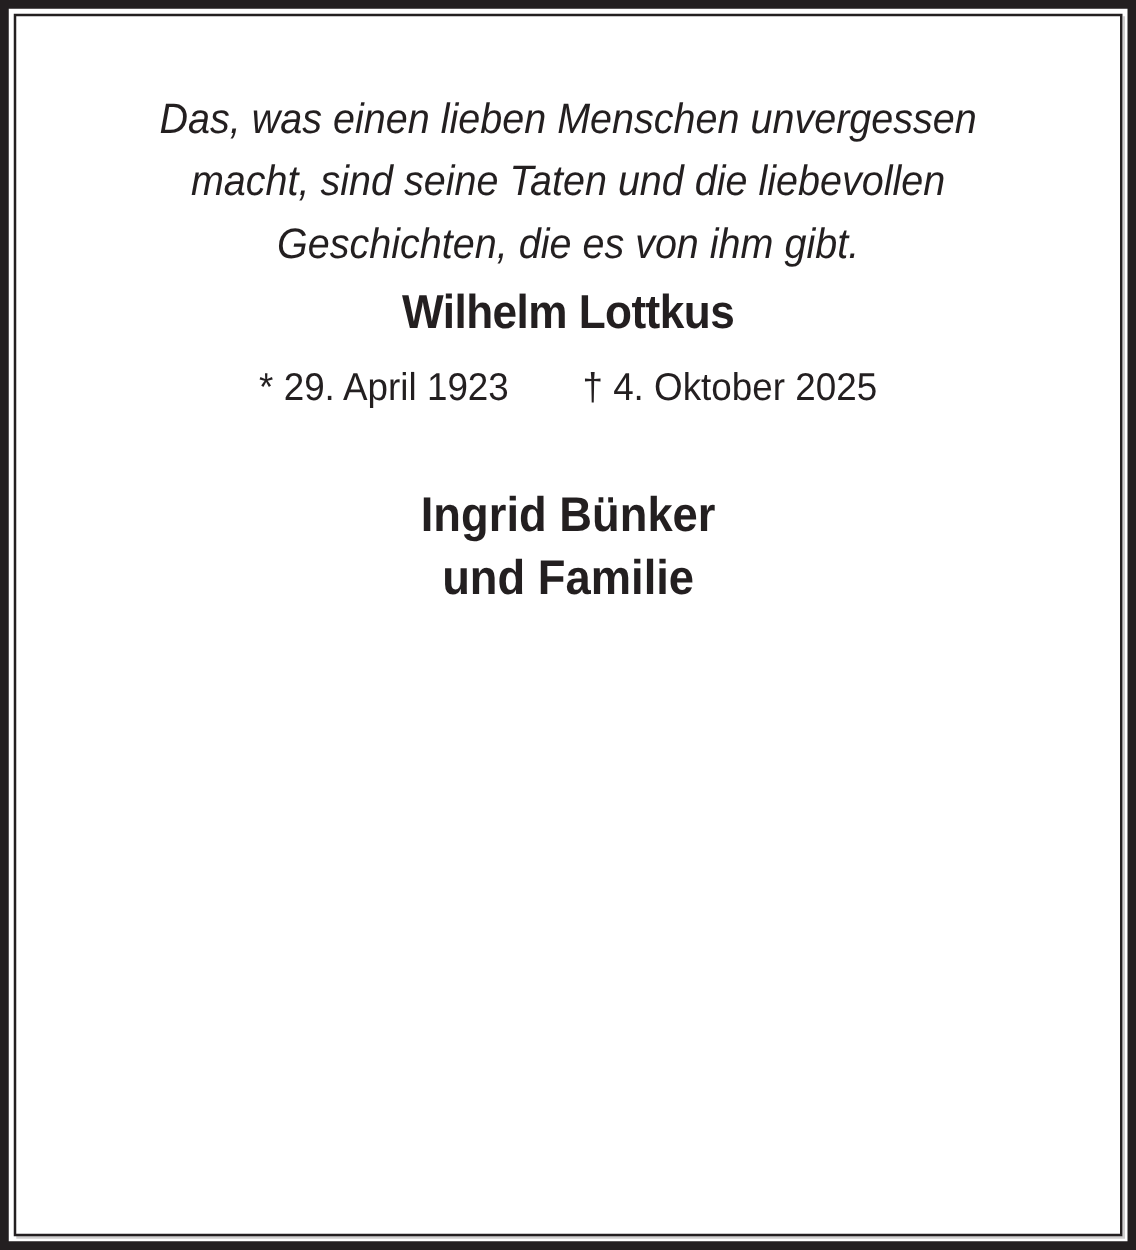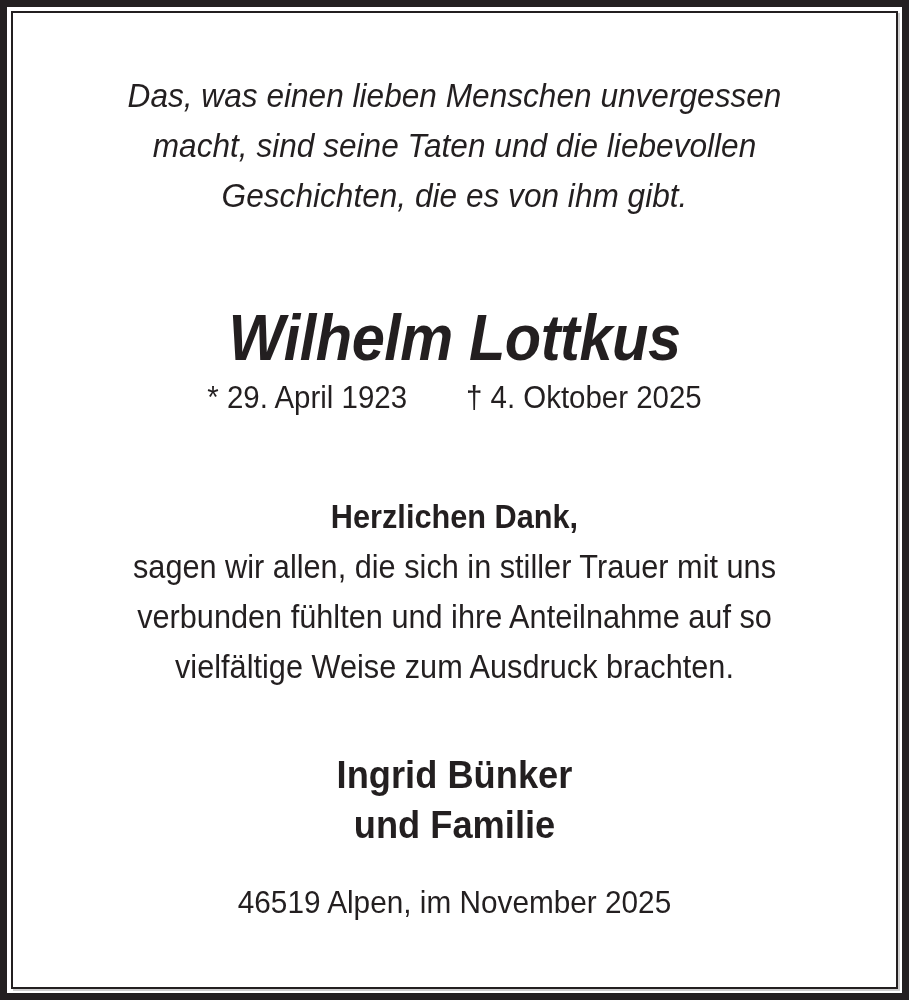--- a/index.html
+++ b/index.html
@@ -38,26 +38,24 @@
     transform-origin: 50% 50%;
     white-space: nowrap;
   }
   .epigraph {
     font-style: italic;
     font-size: 34px;
     line-height: 50px;
     font-weight: 400;
   }
   .deceased-name {
-    margin-top: 88px;
-    font-size: 64px;
+    font-size: 38px;
     line-height: 60px;
     font-weight: 700;
     letter-spacing: -0.5px;
-    font-style: italic;
   }
   .life-dates {
     margin-top: 10px;
     font-size: 31px;
     line-height: 40px;
     display: flex;
     justify-content: center;
     gap: 62px;
     transform: scaleX(0.95);
     transform-origin: 50% 50%;
@@ -97,31 +95,22 @@
 
       <div class="deceased-name">
         <span class="line">Wilhelm Lottkus</span>
       </div>
 
       <div class="life-dates">
         <span>* 29. April 1923</span>
         <span>† 4. Oktober 2025</span>
       </div>
 
-      <div class="thanks">
-        <span class="line thanks-heading">Herzlichen Dank,</span>
-        <span class="line">sagen wir allen, die sich in stiller Trauer mit uns</span>
-        <span class="line">verbunden fühlten und ihre Anteilnahme auf so</span>
-        <span class="line">vielfältige Weise zum Ausdruck brachten.</span>
-      </div>
 
       <div class="mourners">
         <span class="line">Ingrid Bünker</span>
         <span class="line">und Familie</span>
       </div>
 
-      <div class="place-date">
-        <span class="line">46519 Alpen, im November 2025</span>
-      </div>
 
     </div>
   </div>
 </div>
 
 </body></html>

